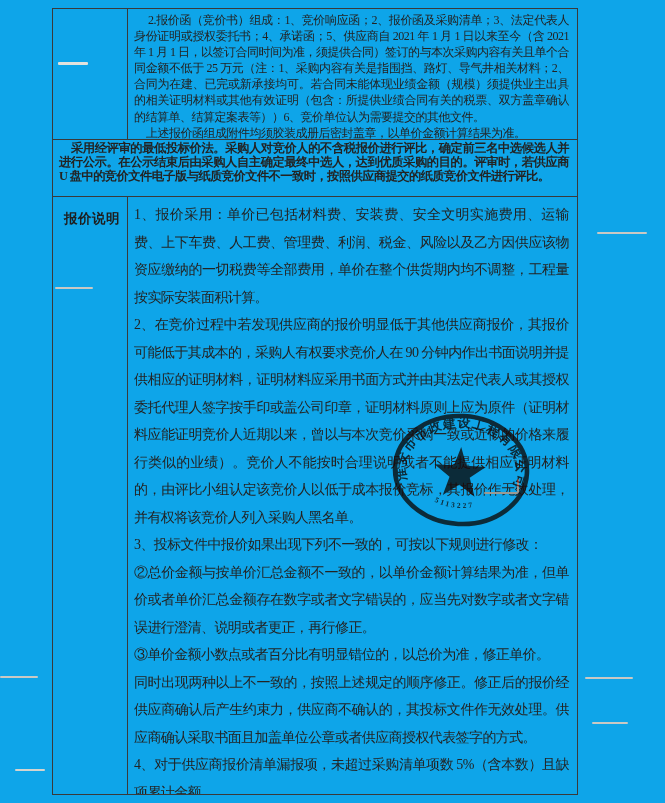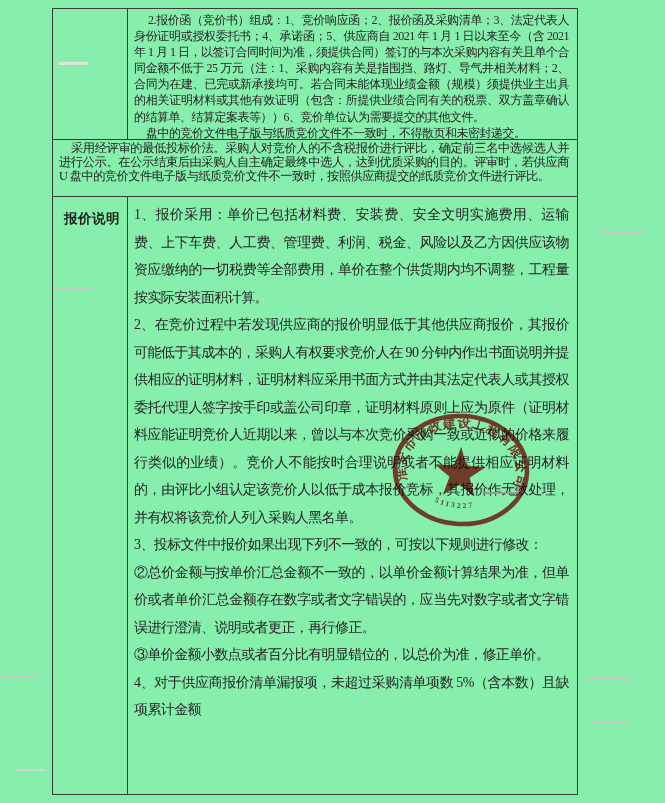--- a/index.html
+++ b/index.html
@@ -1,19 +1,19 @@
 <!DOCTYPE html>
 <html><head>
 <meta charset="utf-8">
 <style>
   html,body{margin:0;padding:0;}
   .page{
     position:relative;
     width:665px;height:803px;
-    background:#86efac;
+    background:#0ea5e9;
     overflow:hidden;
     font-family:"Liberation Serif","DejaVu Serif",serif;
     color:#232323;
   }
   .doc-table{
     position:absolute;left:52px;top:8px;
     width:526px;height:787px;
     box-sizing:border-box;
     border:1.5px solid #3a3a3a;
     display:flex;flex-direction:column;
@@ -36,21 +36,21 @@
   }
   .t-body p{margin:0;}
   
   .row-1{height:130px;}
   .row-1 .t-body{font-size:12px;line-height:16.1px;letter-spacing:-0.5px;}
   .row-1 .p-first{text-indent:14px;}
   .row-1 .p-last{text-indent:12px;}
   
   .row-2{height:57px;}
   .row-2 .t-body{font-size:12.3px;line-height:13.9px;letter-spacing:-0.6px;padding-top:2px;}
-  .row-2 .t-body p{text-indent:12px;}
+  .row-2 .t-body p{text-indent:12px;font-weight:bold;}
   
   .row-3{flex:1;}
   .row-3 .t-head{padding-top:8px;padding-left:11px;}
   .row-3 .t-body{font-size:14px;line-height:27.5px;letter-spacing:-0.6px;padding-top:4px;}
   
   .stamp{
     position:absolute;left:0;top:0;
     pointer-events:none;
     mix-blend-mode:multiply;
     opacity:0.85;
@@ -72,38 +72,39 @@
 <body>
 
 <div class="page">
 
   <div class="doc-table">
 
     <div class="t-row row-1">
       <div class="t-head"></div>
       <div class="t-body">
         <p class="p-first">2.报价函（竞价书）组成：1、竞价响应函；2、报价函及采购清单；3、法定代表人身份证明或授权委托书；4、承诺函；5、供应商自 2021 年 1 月 1 日以来至今（含 2021 年 1 月 1 日，以签订合同时间为准，须提供合同）签订的与本次采购内容有关且单个合同金额不低于 25 万元（注：1、采购内容有关是指围挡、路灯、导气井相关材料；2、合同为在建、已完或新承接均可。若合同未能体现业绩金额（规模）须提供业主出具的相关证明材料或其他有效证明（包含：所提供业绩合同有关的税票、双方盖章确认的结算单、结算定案表等））6、竞价单位认为需要提交的其他文件。</p>
-        <p class="p-last">盘中的竞价文件电子版与纸质竞价文件不一致时，不得散页和未密封递交。</p>
+        <p class="p-last">上述报价函组成附件均须胶装成册后密封盖章，以单价金额计算结果为准。</p>
       </div>
     </div>
 
     <div class="t-row row-2">
       <div class="t-body">
         <p>采用经评审的最低投标价法。采购人对竞价人的不含税报价进行评比，确定前三名中选候选人并进行公示。在公示结束后由采购人自主确定最终中选人，达到优质采购的目的。评审时，若供应商 U 盘中的竞价文件电子版与纸质竞价文件不一致时，按照供应商提交的纸质竞价文件进行评比。</p>
       </div>
     </div>
 
     <div class="t-row row-3">
       <div class="t-head">报价说明</div>
       <div class="t-body">
         <p>1、报价采用：单价已包括材料费、安装费、安全文明实施费用、运输费、上下车费、人工费、管理费、利润、税金、风险以及乙方因供应该物资应缴纳的一切税费等全部费用，单价在整个供货期内均不调整，工程量按实际安装面积计算。</p>
         <p>2、在竞价过程中若发现供应商的报价明显低于其他供应商报价，其报价可能低于其成本的，采购人有权要求竞价人在 90 分钟内作出书面说明并提供相应的证明材料，证明材料应采用书面方式并由其法定代表人或其授权委托代理人签字按手印或盖公司印章，证明材料原则上应为原件（证明材料应能证明竞价人近期以来，曾以与本次竞价采购一致或近似的价格来履行类似的业绩）。竞价人不能按时合理说明或者不能提供相应证明材料的，由评比小组认定该竞价人以低于成本报价竞标，其报价作无效处理，并有权将该竞价人列入采购人黑名单。</p>
         <p>3、投标文件中报价如果出现下列不一致的，可按以下规则进行修改：</p>
         <p>②总价金额与按单价汇总金额不一致的，以单价金额计算结果为准，但单价或者单价汇总金额存在数字或者文字错误的，应当先对数字或者文字错误进行澄清、说明或者更正，再行修正。</p>
         <p>③单价金额小数点或者百分比有明显错位的，以总价为准，修正单价。</p>
+        <p>同时出现两种以上不一致的，按照上述规定的顺序修正。修正后的报价经供应商确认后产生约束力，供应商不确认的，其投标文件作无效处理。供应商确认采取书面且加盖单位公章或者供应商授权代表签字的方式。</p>
         <p>4、对于供应商报价清单漏报项，未超过采购清单项数 5%（含本数）且缺项累计金额</p>
       </div>
     </div>
 
   </div>
 
   <div class="artifact a1"></div>
   <div class="artifact a2"></div>
   <div class="artifact a3"></div>
   <div class="artifact a4"></div>

